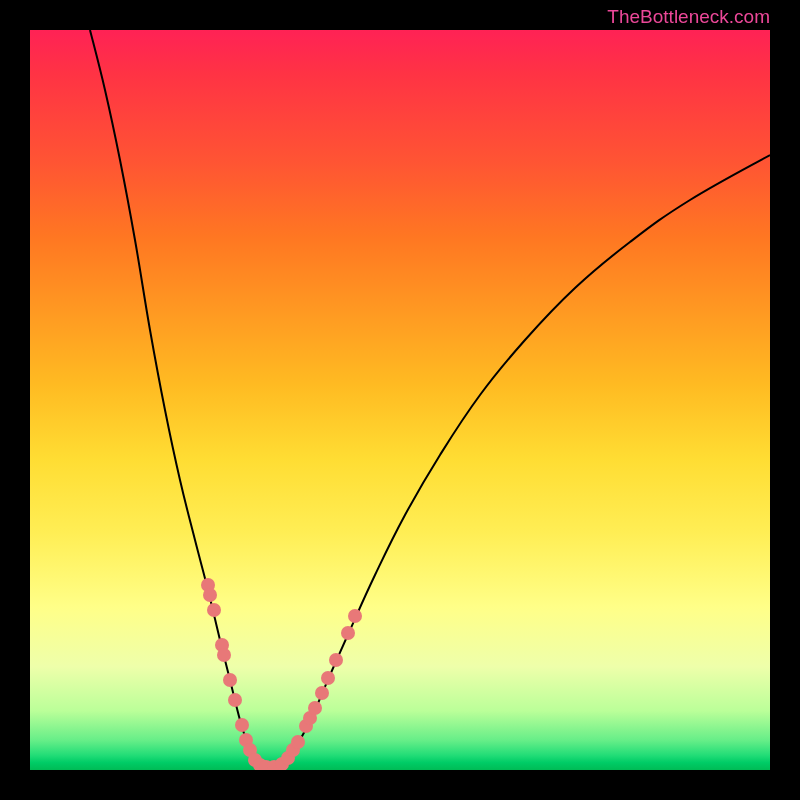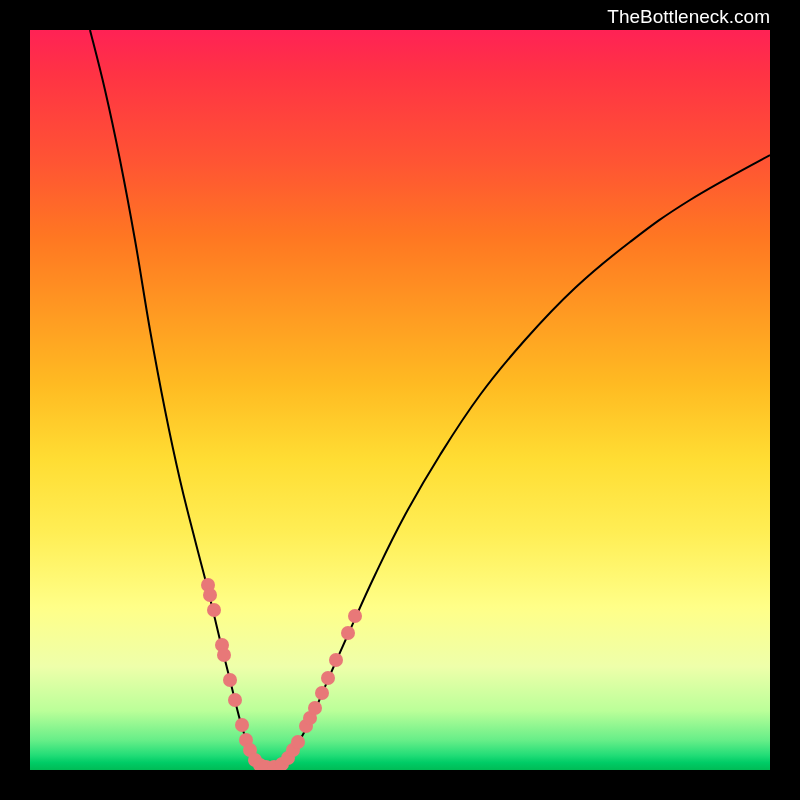--- a/index.html
+++ b/index.html
@@ -41,21 +41,21 @@
         #66ee88 96%,
         #22dd77 98%,
         #00cc66 99%,
         #00bb55 100%
       );
     }
     .watermark {
       position: absolute;
       top: 6px;
       right: 30px;
-      color: #ffffff;
+      color: #ec4899;
       font-size: 19px;
       font-weight: 500;
       font-family: Arial, sans-serif;
       z-index: 10;
     }
     .curve-svg {
       position: absolute;
       top: 0;
       left: 0;
       width: 100%;

